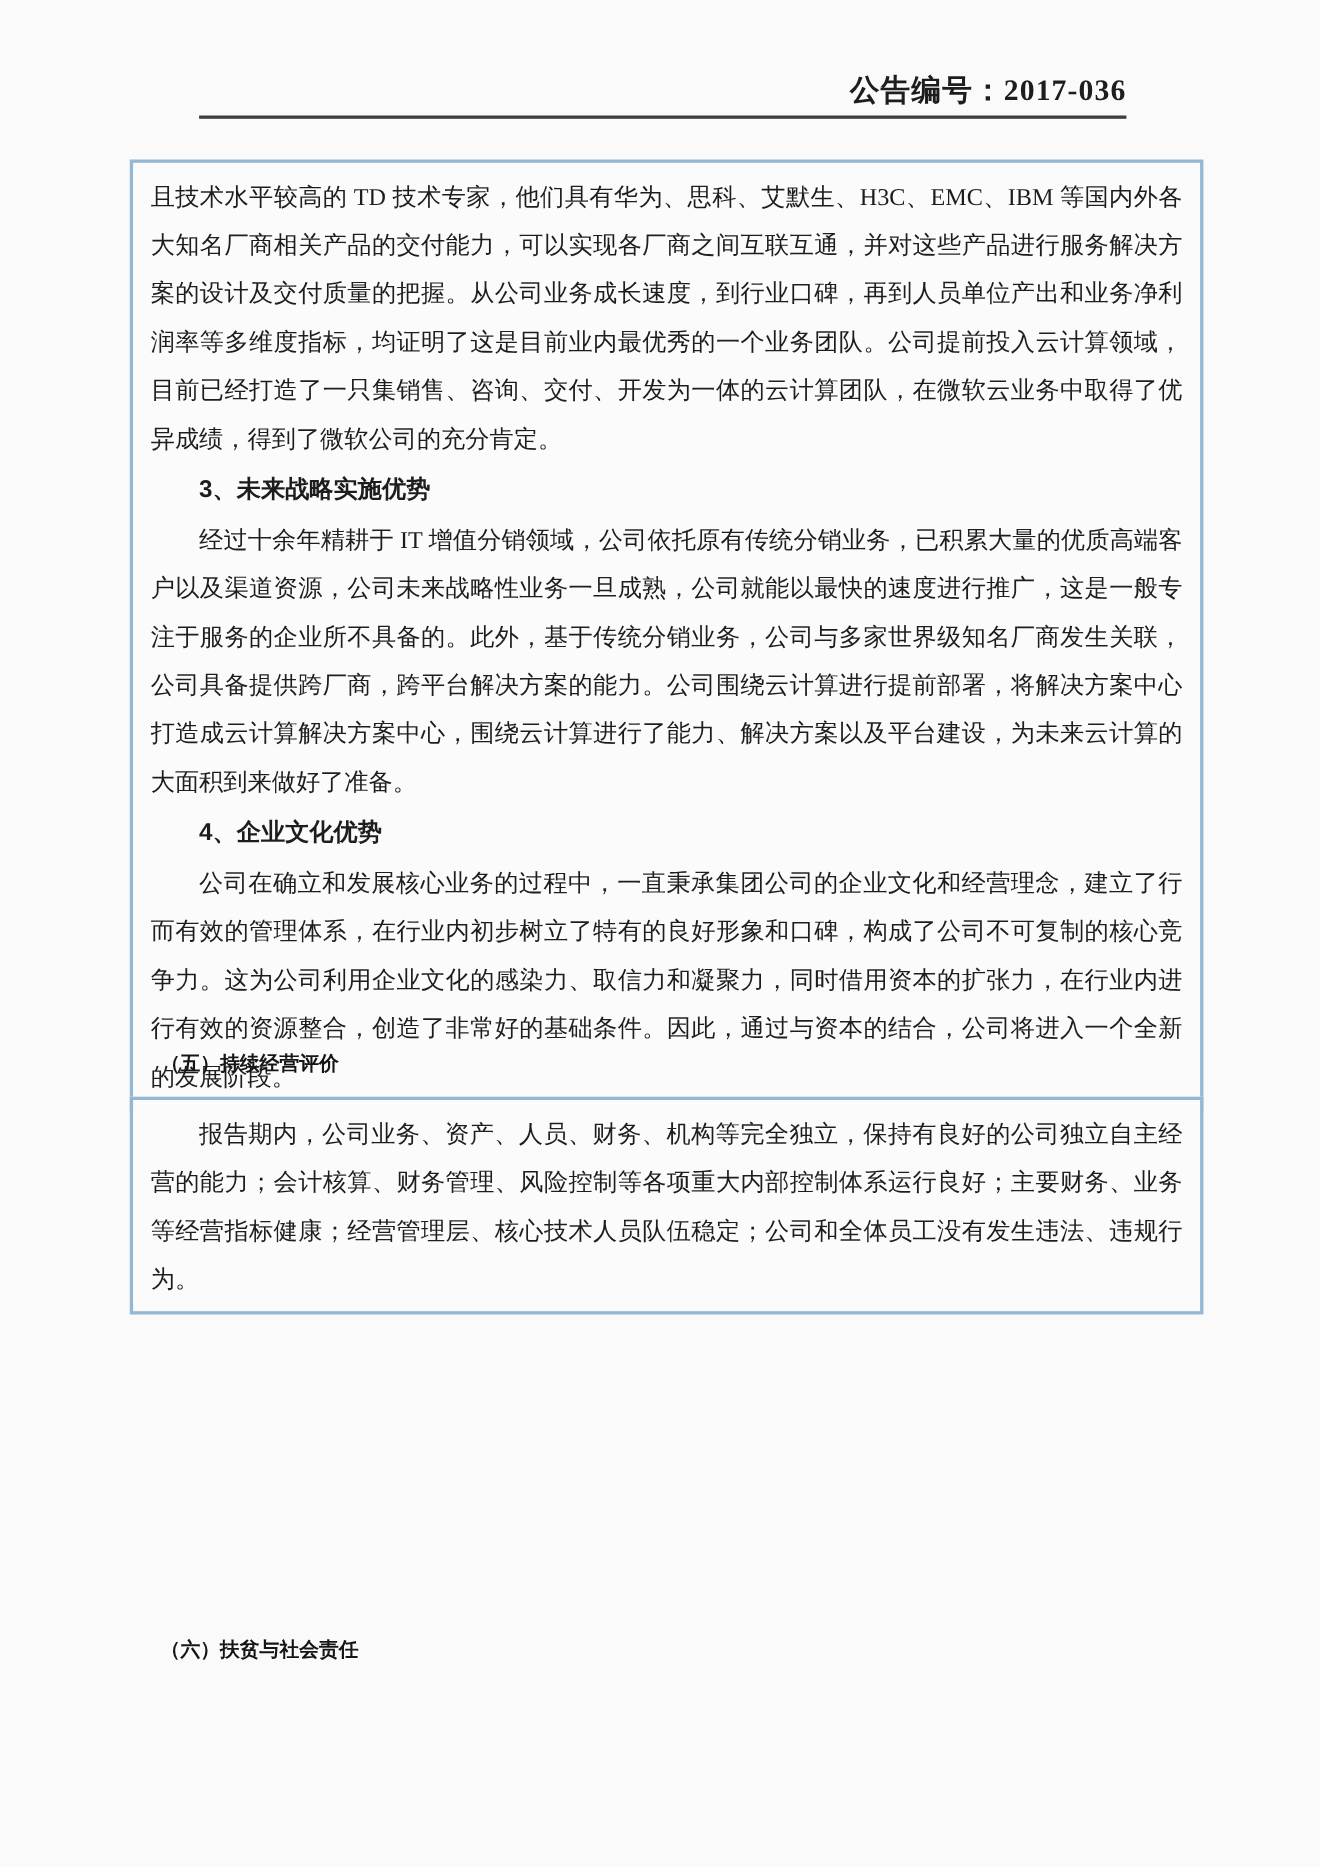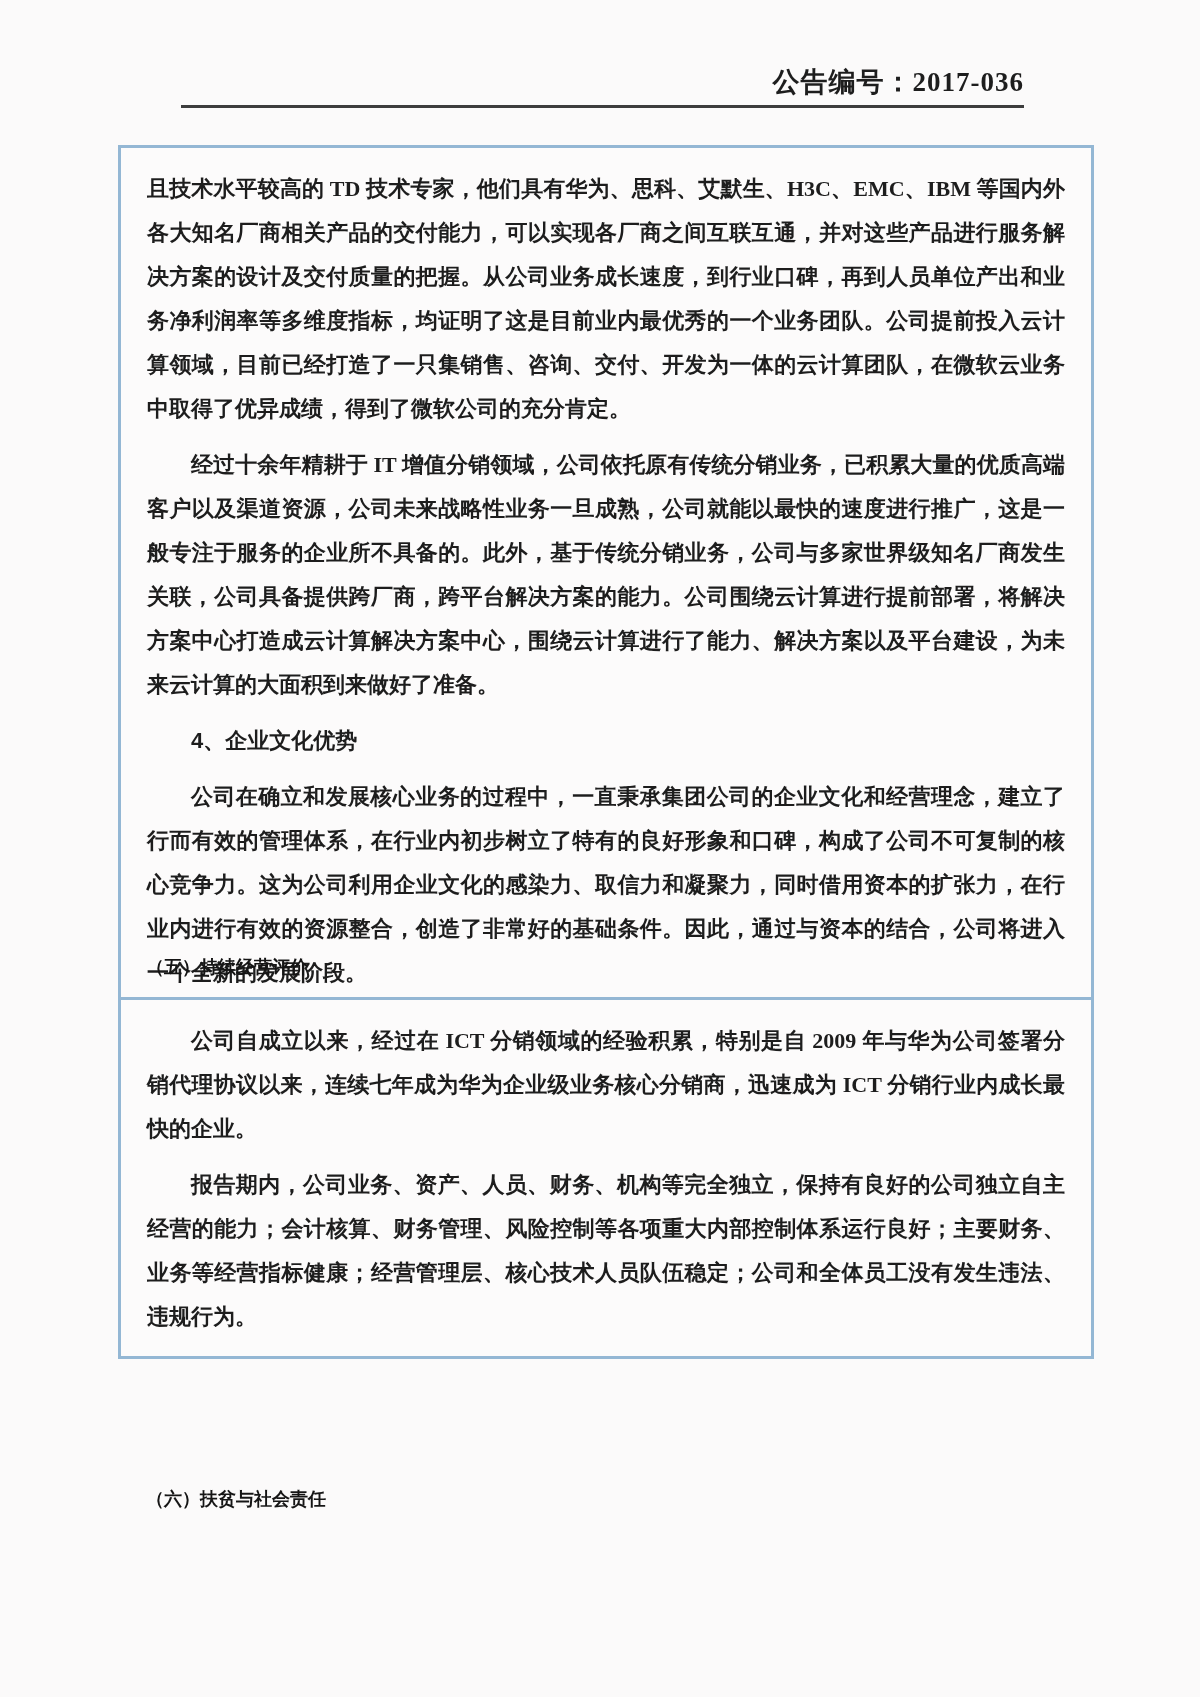--- a/index.html
+++ b/index.html
@@ -39,27 +39,26 @@
     left: 118px;
     width: 976px;
     box-sizing: border-box;
     border: 3px solid #94b7d4;
     background: #fcfbfb;
     padding: 7px 14px 5px 14px;
   }
   .box-1 { top: 145px; }
   .box-2 { top: 997px; }
   .text-box p {
-    margin: 12px;
+    margin: 2px;
     font-size: 22px;
     line-height: 44px;
     text-align: justify;
     text-justify: inter-ideograph;
     word-break: break-all;
-    font-weight: bold;
   }
   .indent { text-indent: 2em; }
   .inner-heading {
     margin: 10px 0 0 0;
     font-size: 22px;
     line-height: 44px;
     font-weight: bold;
     text-indent: 2em;
     font-family: "Liberation Sans", "DejaVu Sans", sans-serif;
     text-align: left;
@@ -80,27 +79,27 @@
 <body>
 
 <div class="page">
 
   <div class="doc-number">公告编号：2017-036</div>
 
   <div class="header-rule"></div>
 
   <div class="text-box box-1">
     <p>且技术水平较高的 TD 技术专家，他们具有华为、思科、艾默生、H3C、EMC、IBM 等国内外各大知名厂商相关产品的交付能力，可以实现各厂商之间互联互通，并对这些产品进行服务解决方案的设计及交付质量的把握。从公司业务成长速度，到行业口碑，再到人员单位产出和业务净利润率等多维度指标，均证明了这是目前业内最优秀的一个业务团队。公司提前投入云计算领域，目前已经打造了一只集销售、咨询、交付、开发为一体的云计算团队，在微软云业务中取得了优异成绩，得到了微软公司的充分肯定。</p>
+    <p class="inner-heading">3、未来战略实施优势</p>
     <p class="indent">经过十余年精耕于 IT 增值分销领域，公司依托原有传统分销业务，已积累大量的优质高端客户以及渠道资源，公司未来战略性业务一旦成熟，公司就能以最快的速度进行推广，这是一般专注于服务的企业所不具备的。此外，基于传统分销业务，公司与多家世界级知名厂商发生关联，公司具备提供跨厂商，跨平台解决方案的能力。公司围绕云计算进行提前部署，将解决方案中心打造成云计算解决方案中心，围绕云计算进行了能力、解决方案以及平台建设，为未来云计算的大面积到来做好了准备。</p>
     <p class="inner-heading">4、企业文化优势</p>
     <p class="indent">公司在确立和发展核心业务的过程中，一直秉承集团公司的企业文化和经营理念，建立了行而有效的管理体系，在行业内初步树立了特有的良好形象和口碑，构成了公司不可复制的核心竞争力。这为公司利用企业文化的感染力、取信力和凝聚力，同时借用资本的扩张力，在行业内进行有效的资源整合，创造了非常好的基础条件。因此，通过与资本的结合，公司将进入一个全新的发展阶段。</p>
   </div>
 
   <div class="outer-heading heading-5">（五）持续经营评价</div>
 
   <div class="text-box box-2">
-    <p class="indent">公司自成立以来，经过在 ICT 分销领域的经验积累，特别是自 2009 年与华为公司签署分销代理协议以来，连续七年成为华为企业级业务核心分销商，迅速成为 ICT 分销行业内成长最快的企业。</p>
     <p class="indent">报告期内，公司业务、资产、人员、财务、机构等完全独立，保持有良好的公司独立自主经营的能力；会计核算、财务管理、风险控制等各项重大内部控制体系运行良好；主要财务、业务等经营指标健康；经营管理层、核心技术人员队伍稳定；公司和全体员工没有发生违法、违规行为。</p>
   </div>
 
   <div class="outer-heading heading-6">（六）扶贫与社会责任</div>
 
 </div>
 
 </body></html>

